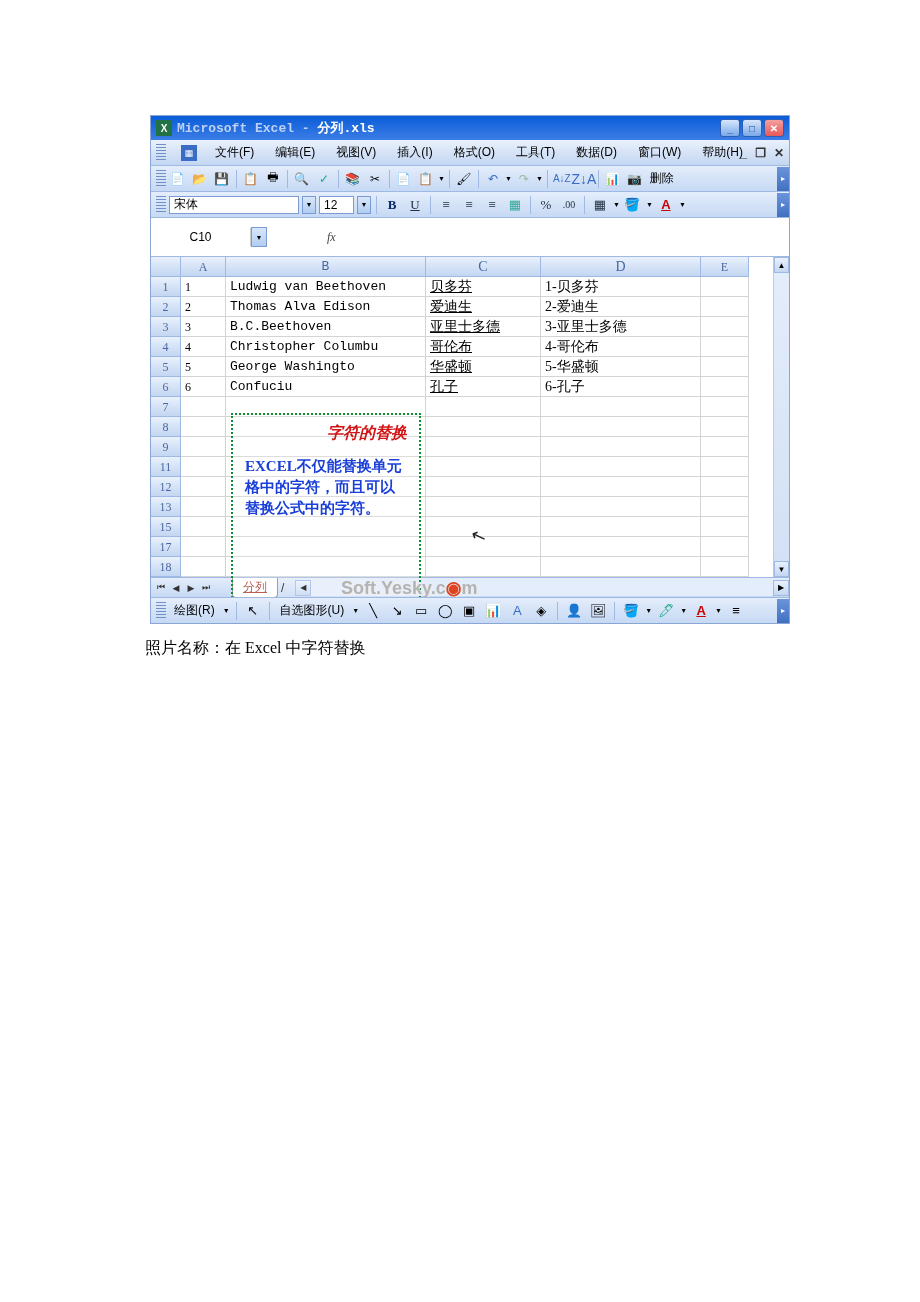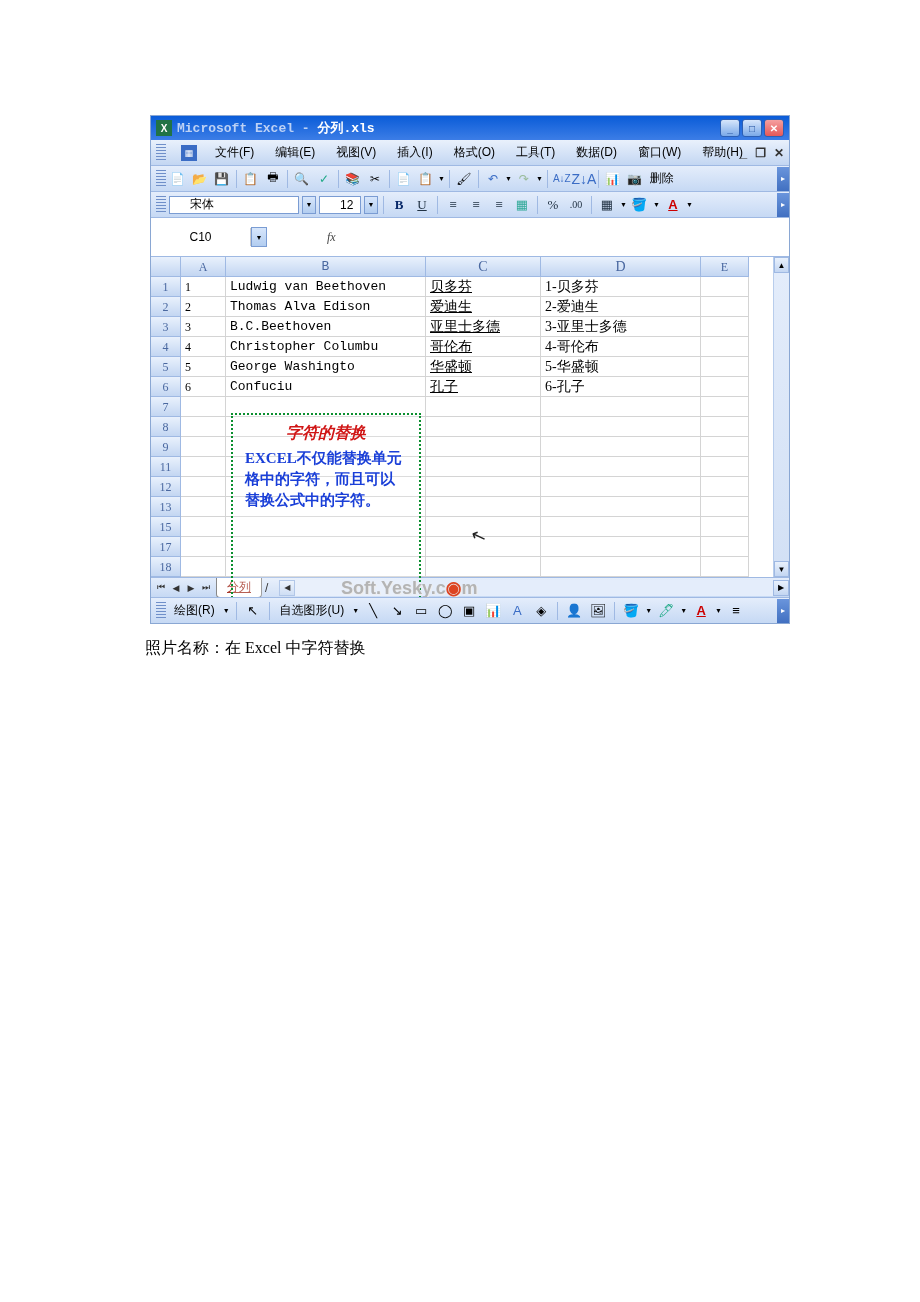--- a/index.html
+++ b/index.html
@@ -125,21 +125,21 @@
       align-items: center;
       gap: 3px;
       height: 26px;
       border-bottom: 1px solid #9fb9e3;
       position: relative;
     }
     .font-select {
       background: white;
       border: 1px solid #7a9cd3;
       height: 18px;
-      padding: 0 20px;
+      padding: 0 4px;
       font-size: 12px;
       display: flex;
       align-items: center;
     }
     .font-name { width: 130px; }
     .font-size { width: 35px; }
     .dd-arrow {
       width: 14px; height: 18px;
       background: linear-gradient(to bottom, #d7e6fb, #b2cdf0);
       border: 1px solid #7a9cd3;
@@ -272,21 +272,21 @@
       position: absolute;
       left: 80px;
       top: 156px;
       width: 190px;
       height: 205px;
       border: 2px dotted #0b8f2f;
       background: rgba(255,255,255,0.2);
       padding: 8px 12px;
       pointer-events: none;
     }
-    .anno-title { color: #d01616; font-size: 16px; font-weight: bold; text-align: center; margin-bottom: 4px; font-family: "SimSun", serif; font-style: italic; }
+    .anno-title { color: #d01616; font-size: 16px; font-weight: bold; text-align: right; margin-bottom: 12px; font-family: "SimSun", serif; font-style: italic; }
     .anno-body { color: #1a3fd8; font-size: 15px; font-weight: bold; line-height: 1.4; font-family: "SimSun", serif; }
     
     .watermark-soft {
       position: absolute;
       left: 190px;
       top: 320px;
       font-size: 18px;
       font-weight: bold;
       color: #b4b4b4;
       font-family: Arial, sans-serif;
@@ -330,20 +330,21 @@
     .sheet-tab {
       background: white;
       border: 1px solid #888;
       border-top: none;
       padding: 1px 10px;
       font-size: 12px;
       color: #a63729;
       cursor: pointer;
       border-radius: 0 0 4px 4px;
       text-decoration: underline;
+      margin-left: 16px;
     }
     .hscroll {
       flex: 1;
       display: flex;
       align-items: center;
       justify-content: space-between;
       background: #e4edfb;
       margin-left: 8px;
     }
     

